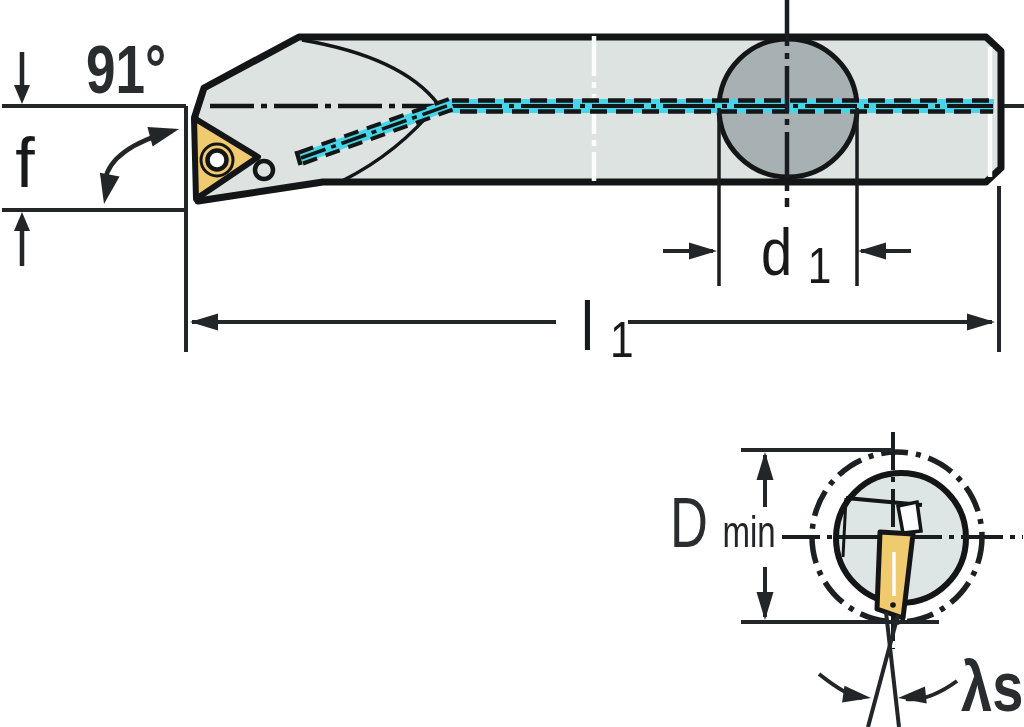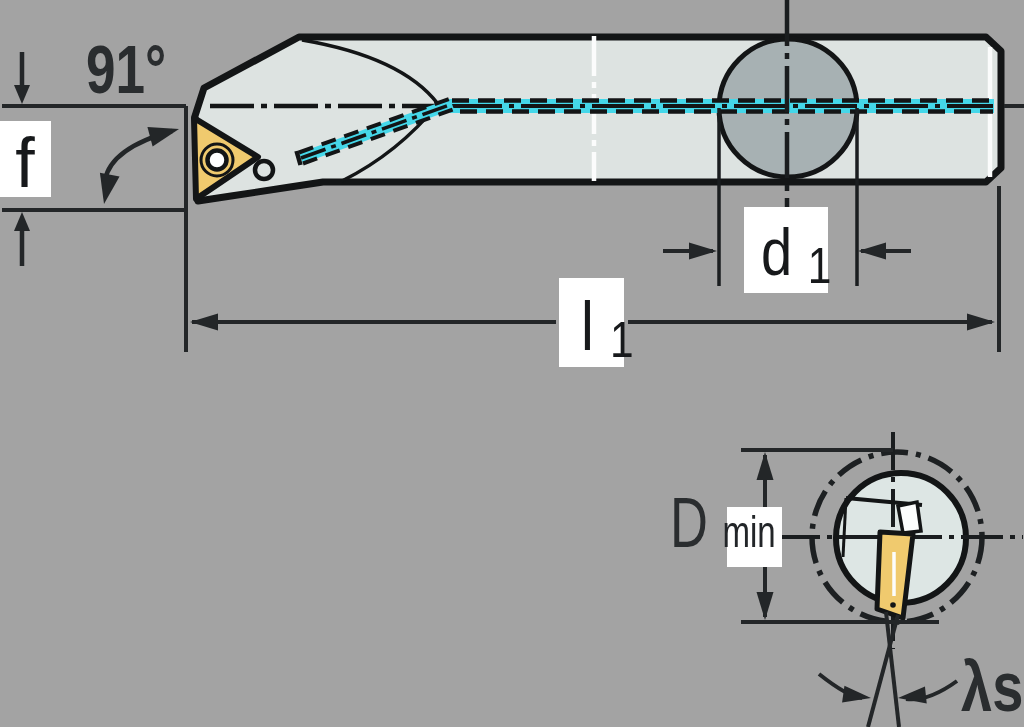--- a/index.html
+++ b/index.html
@@ -1,16 +1,16 @@
 <!DOCTYPE html>
 <html><head>
 <meta charset="utf-8">
 <style>
   html,body{margin:0;padding:0;background:#060808;}
-  .stage{position:relative;width:1024px;height:727px;background:#a3a3a3;overflow:hidden;}
+  .stage{position:relative;width:1024px;height:727px;background:#ffffff;overflow:hidden;}
   svg{position:absolute;left:0;top:0;}
   text{font-family:"Liberation Sans","DejaVu Sans",sans-serif;}
 </style>
 </head>
 <body>
 
 <div class="stage">
 <svg width="1024" height="727" viewBox="0 0 1024 727">
 
   <g>

